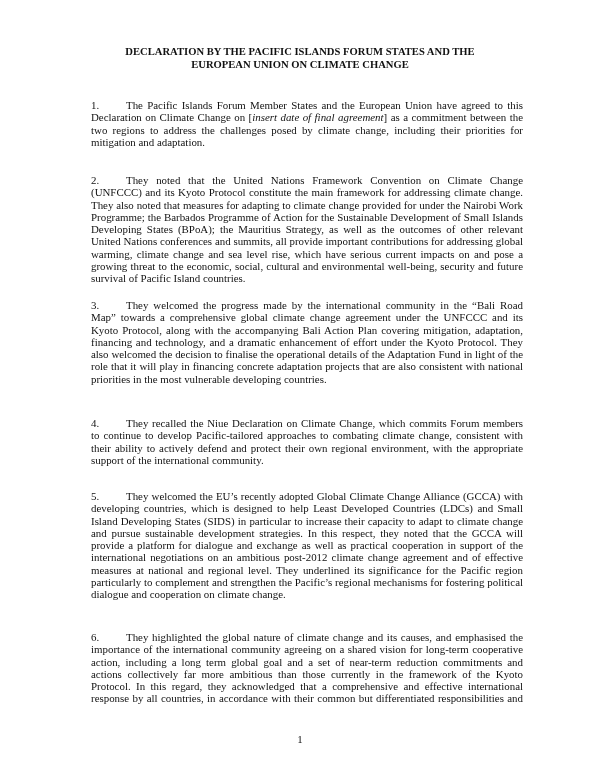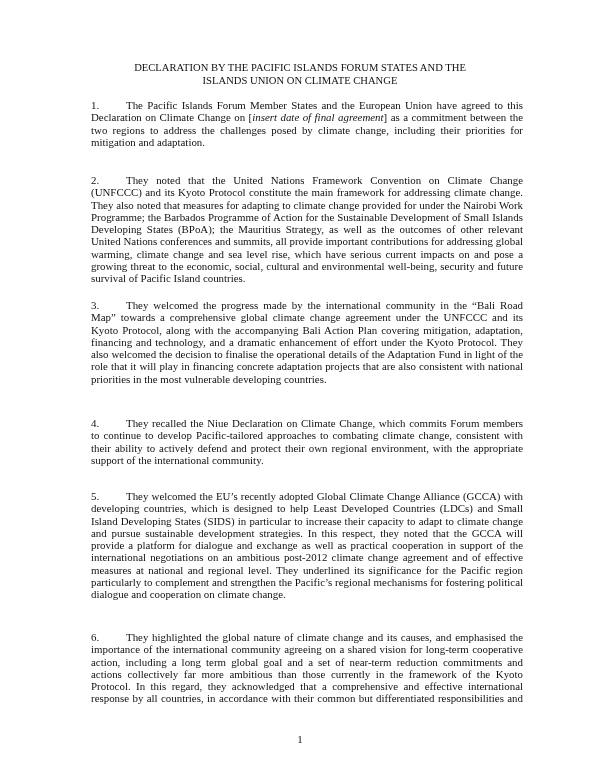--- a/index.html
+++ b/index.html
@@ -3,22 +3,22 @@
 <meta charset="utf-8">
 <style>
   html, body { margin: 0; padding: 0; background: #ffffff; }
   body { width: 600px; height: 776px; overflow: hidden; position: relative; }
   .page {
     position: absolute; left: 0; top: 0; width: 600px; height: 776px;
     background: #ffffff; color: #111111;
     font-family: "Liberation Serif", "DejaVu Serif", serif;
   }
   .title {
-    position: absolute; left: 60px; top: 62px; width: 480px;
-    text-align: center; font-weight: normal; font-size: 10.6px; line-height: 12.5px;
+    position: absolute; left: 60px; top: 46px; width: 480px;
+    text-align: center; font-weight: bold; font-size: 10.6px; line-height: 12.5px;
     letter-spacing: 0px;
   }
   .title div { white-space: nowrap; }
   .para {
     position: absolute; left: 91px; width: 432px;
     font-size: 10.9px; line-height: 12.3px; text-align: justify;
     margin: 0;
   }
   .para .num { display: inline-block; width: 35px; }
   .para em { font-style: italic; font-weight: normal; }
@@ -27,21 +27,21 @@
     text-align: center; font-size: 10.9px;
   }
 </style>
 </head>
 <body>
 
 <div class="page">
 
   <div class="title">
     <div>DECLARATION BY THE PACIFIC ISLANDS FORUM STATES AND THE</div>
-    <div>ISLANDS UNION ON CLIMATE CHANGE</div>
+    <div>EUROPEAN UNION ON CLIMATE CHANGE</div>
   </div>
 
   <p class="para lastline" style="top:99px;"><span class="num">1.</span><span>The Pacific Islands Forum Member States and the European Union have agreed to this Declaration on Climate Change on [</span><em>insert date of final agreement</em><span>] as a commitment between the two regions to address the challenges posed by climate change, including their priorities for mitigation and adaptation.</span></p>
 
   <p class="para lastline" style="top:174px;"><span class="num">2.</span><span>They noted that the United Nations Framework Convention on Climate Change (UNFCCC) and its Kyoto Protocol constitute the main framework for addressing climate change. They also noted that measures for adapting to climate change provided for under the Nairobi Work Programme; the Barbados Programme of Action for the Sustainable Development of Small Islands Developing States (BPoA); the Mauritius Strategy, as well as the outcomes of other relevant United Nations conferences and summits, all provide important contributions for addressing global warming, climate change and sea level rise, which have serious current impacts on and pose a growing threat to the economic, social, cultural and environmental well-being, security and future survival of Pacific Island countries.</span></p>
 
   <p class="para lastline" style="top:299px;"><span class="num">3.</span><span>They welcomed the progress made by the international community in the “Bali Road Map” towards a comprehensive global climate change agreement under the UNFCCC and its Kyoto Protocol, along with the accompanying Bali Action Plan covering mitigation, adaptation, financing and technology, and a dramatic enhancement of effort under the Kyoto Protocol.  They also welcomed the decision to finalise the operational details of the Adaptation Fund in light of the role that it will play in financing concrete adaptation projects that are also consistent with national priorities in the most vulnerable developing countries.</span></p>
 
   <p class="para lastline" style="top:417px;"><span class="num">4.</span><span>They recalled the Niue Declaration on Climate Change, which commits Forum members to continue to develop Pacific-tailored approaches to combating climate change, consistent with their ability to actively defend and protect their own regional environment, with the appropriate support of the international community.</span></p>
 

